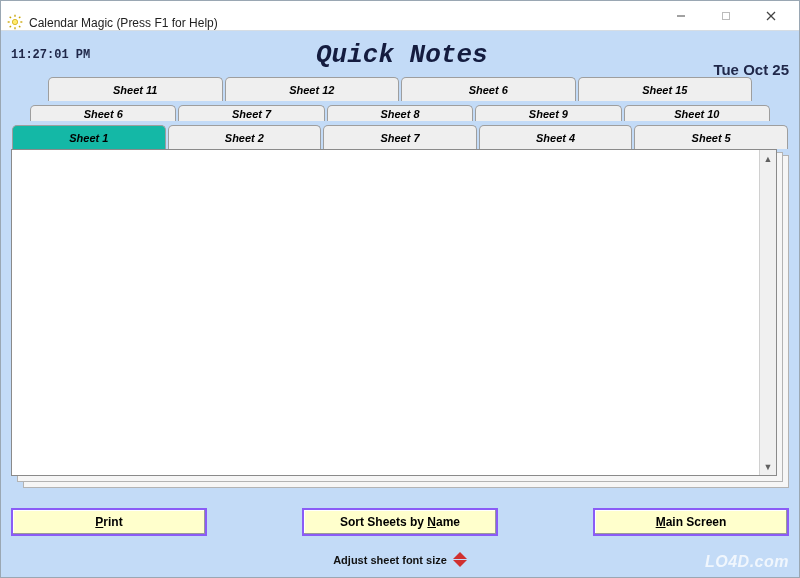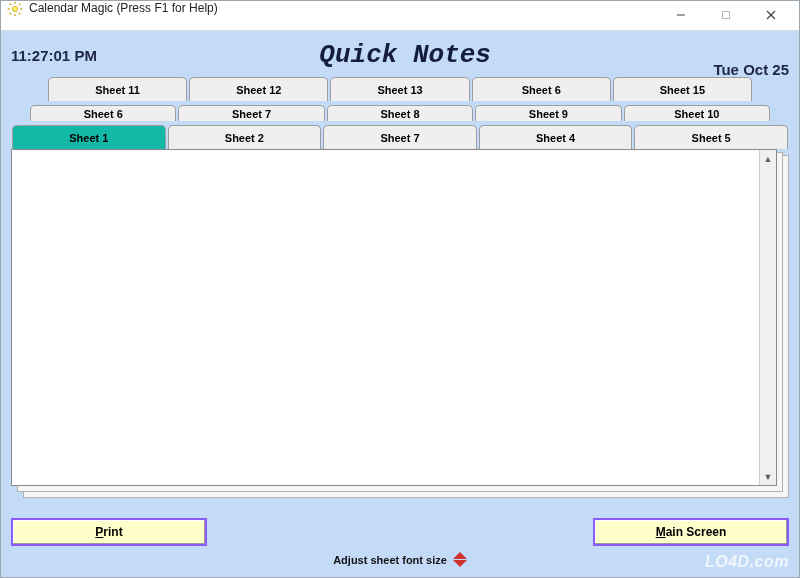--- a/index.html
+++ b/index.html
@@ -18,21 +18,21 @@
     border: 1px solid #9aa7b3;
     display: flex;
     flex-direction: column;
     position: relative;
   }
   .titlebar {
     height: 30px;
     background: #ffffff;
     border-bottom: 1px solid #d6dde4;
     display: flex;
-    align-items: flex-start;
+    align-items: flex-end;
     padding: 0 6px;
     font-size: 12px;
     color: #222;
   }
   .titlebar .icon {
     width: 16px; height: 16px;
     margin-right: 6px;
     display: inline-flex;
     align-items: center;
     justify-content: center;
@@ -57,22 +57,22 @@
     flex-direction: column;
     position: relative;
   }
   .header-row {
     display: flex;
     align-items: center;
     justify-content: space-between;
     height: 36px;
   }
   .clock {
-    font-family: Liberation Sans, sans-serif;
-    font-size: 15px;
+    font-family: Liberation Mono, monospace;
+    font-size: 12px;
     font-weight: bold;
     color: #20284a;
   }
   .app-title {
     font-family: Liberation Mono, monospace;
     font-style: italic;
     font-weight: bold;
     font-size: 26px;
     color: #141c3f;
     text-align: center;
@@ -90,20 +90,21 @@
   .tabs-area {
     margin-top: 4px;
     position: relative;
     height: 72px;
   }
   .tab-row {
     position: absolute;
     left: 0; right: 0;
     display: flex;
     height: 24px;
+    font-style: italic;
   }
   .tab-row.row0 { top: 0;  padding: 0 36px; z-index: 1; }
   .tab-row.row1 { top: 24px; padding: 4px 18px; z-index: 2; }
   .tab-row.row2 { top: 48px; padding: 0 0; z-index: 3; }
   .tab {
     flex: 1;
     margin: 0 1px;
     background: #efefef;
     border: 1px solid #9e9e9e;
     border-top-left-radius: 5px;
@@ -188,21 +189,21 @@
     align-items: center;
     justify-content: center;
     cursor: default;
   }
   .btn .u { text-decoration: underline; }
 
   .adjust-row {
     display: flex;
     align-items: center;
     justify-content: center;
-    margin-top: 6px;
+    margin-top: 16px;
     gap: 6px;
     font-size: 11px;
     font-weight: bold;
     color: #111;
   }
   .spinner {
     display: inline-flex;
     flex-direction: column;
     line-height: 0;
   }
@@ -277,21 +278,20 @@
     <div class="header-row">
       <div class="clock">11:27:01 PM</div>
       <div class="app-title">Quick Notes</div>
       <div class="date">Tue Oct 25</div>
     </div>
 
     <div class="tabs-area">
       <div class="tab-row row0">
         <div class="tab">Sheet 11</div>
         <div class="tab">Sheet 12</div>
-        <div class="tab">Sheet 13</div>
         <div class="tab">Sheet 6</div>
         <div class="tab">Sheet 15</div>
       </div>
       <div class="tab-row row1">
         <div class="tab">Sheet 6</div>
         <div class="tab">Sheet 7</div>
         <div class="tab">Sheet 8</div>
         <div class="tab">Sheet 9</div>
         <div class="tab">Sheet 10</div>
       </div>
@@ -314,20 +314,23 @@
           <div class="sb-btn">▼</div>
         </div>
       </div>
     </div>
 
     <div class="buttons-row">
       <div class="btn">
         <span><span></span><span class="u">P</span><span>rint</span></span>
       </div>
       <div class="btn">
+        <span><span>Sort Sheets by </span><span class="u">N</span><span>ame</span></span>
+      </div>
+      <div class="btn">
         <span><span></span><span class="u">M</span><span>ain Screen</span></span>
       </div>
     </div>
 
     <div class="adjust-row">
       <span>Adjust sheet font size</span>
       <span class="spinner">
         <span class="tri up"></span>
         <span class="tri down"></span>
       </span>

